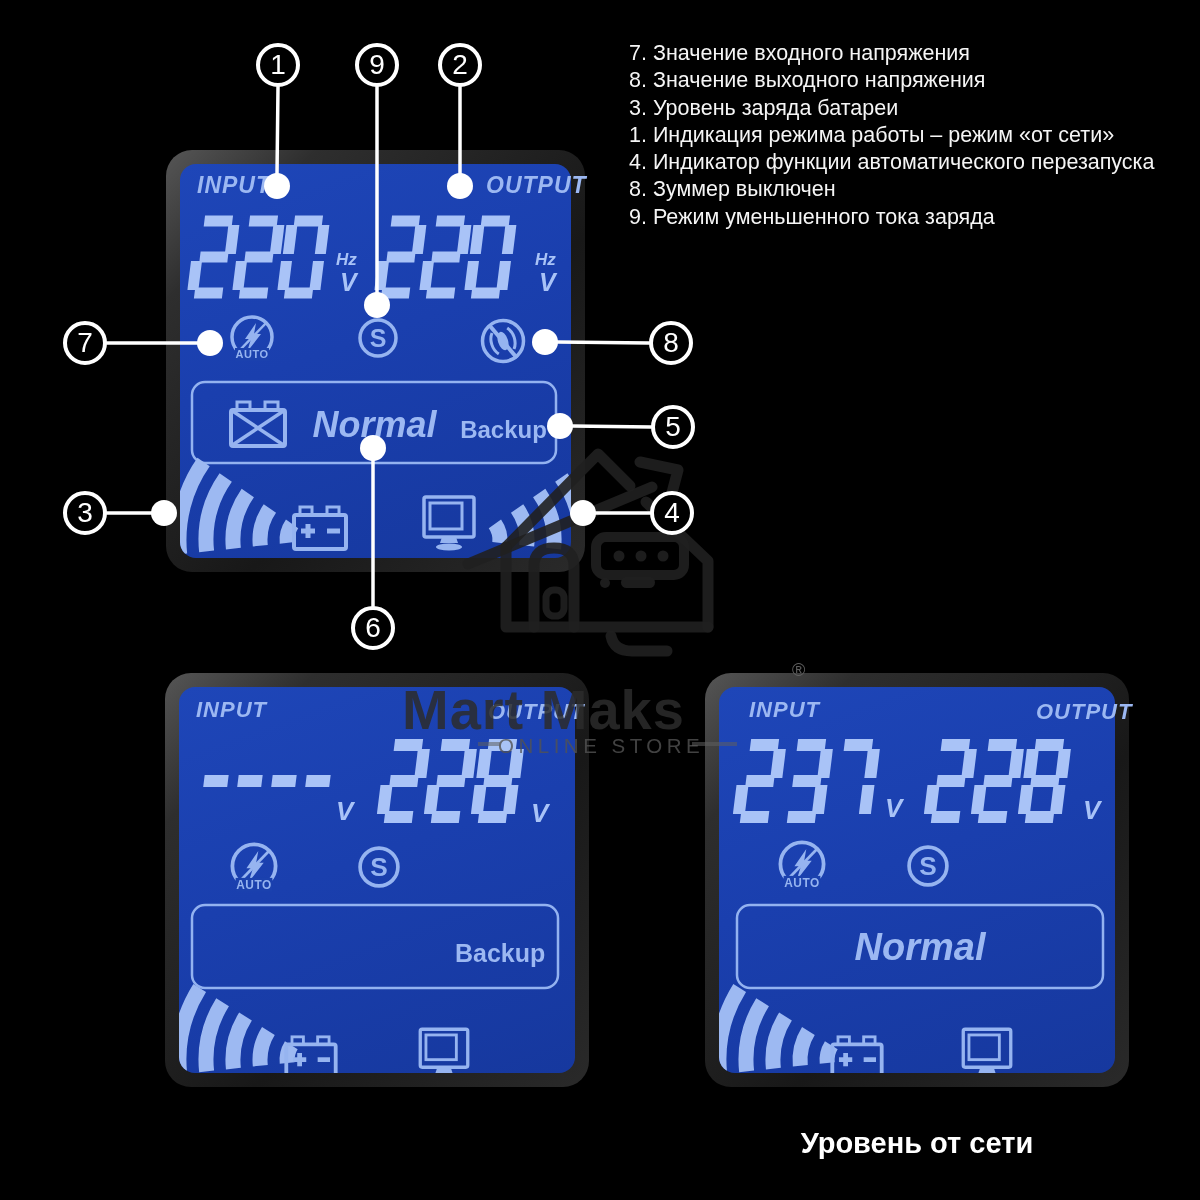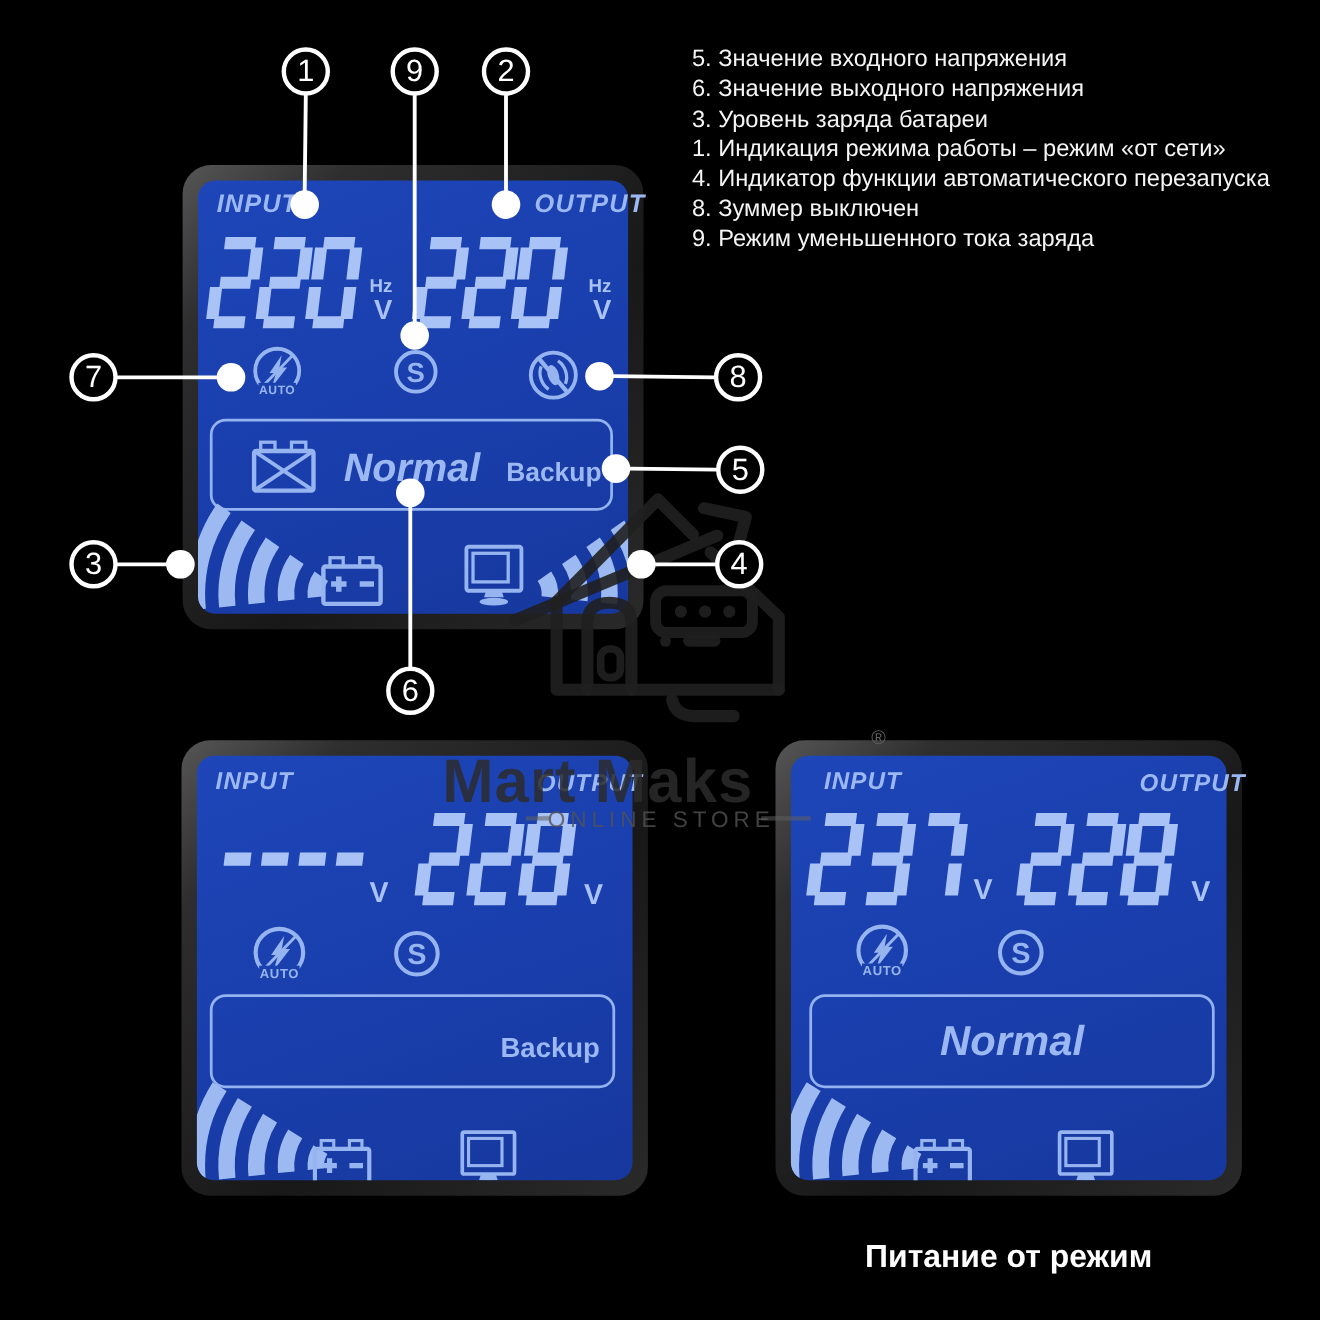--- a/index.html
+++ b/index.html
@@ -5,21 +5,21 @@
   html,body{margin:0;padding:0;background:#000;}
   #stage{position:relative;width:1200px;height:1200px;background:#000;overflow:hidden;
          font-family:"Liberation Sans","DejaVu Sans",sans-serif;}
   
   .frame{position:absolute;border-radius:26px;z-index:1;
          background:linear-gradient(135deg,#565656 0%,#2e2e2e 18%,#181818 60%,#2a2a2a 100%);}
   .screen{position:absolute;border-radius:16px;z-index:1;
           background:linear-gradient(160deg,#1e46b8 0%,#1a3fae 45%,#16389e 100%);}
   
   .lcdlbl{position:absolute;z-index:3;color:#9cb8f2;font-weight:bold;font-style:italic;letter-spacing:1px;}
-  .unit{position:absolute;z-index:3;color:#a9c3f7;font-weight:bold;}
+  .unit{position:absolute;z-index:3;color:#a9c3f7;font-weight:bold;font-style:italic;}
   .modetxt{position:absolute;z-index:3;color:#9cb8f2;font-weight:bold;text-align:center;}
   .italic{font-style:italic;}
   
   svg.layer{position:absolute;left:0;top:0;z-index:2;}
   svg#callout-layer{z-index:5;}
   svg#watermark-layer{z-index:4;}
   
   .co{position:absolute;z-index:6;width:44px;height:44px;border-radius:50%;
       border:4.5px solid #fff;background:#000;color:#fff;font-size:28px;
       display:flex;align-items:center;justify-content:center;box-sizing:border-box;}
@@ -384,24 +384,24 @@
   <div class="co" style="left:355px;top:43px;">9</div>
   <div class="co" style="left:438px;top:43px;">2</div>
   <div class="co" style="left:63px;top:321px;">7</div>
   <div class="co" style="left:63px;top:491px;">3</div>
   <div class="co" style="left:649px;top:321px;">8</div>
   <div class="co" style="left:651px;top:405px;">5</div>
   <div class="co" style="left:650px;top:491px;">4</div>
   <div class="co" style="left:351px;top:606px;">6</div>
 
   <div id="legend">
-    <div>5. Значение входного напряжения</div>
-    <div>6. Значение выходного напряжения</div>
+    <div>7. Значение входного напряжения</div>
+    <div>8. Значение выходного напряжения</div>
     <div>3. Уровень заряда батареи</div>
     <div>1. Индикация режима работы – режим «от сети»</div>
     <div>4. Индикатор функции автоматического перезапуска</div>
     <div>8. Зуммер выключен</div>
     <div>9. Режим уменьшенного тока заряда</div>
   </div>
 
-  <div class="caption" style="left:705px;top:1127px;width:424px;">Питание от режим</div>
+  <div class="caption" style="left:705px;top:1127px;width:424px;">Уровень от сети</div>
 
 </div>
 
 </body></html>

